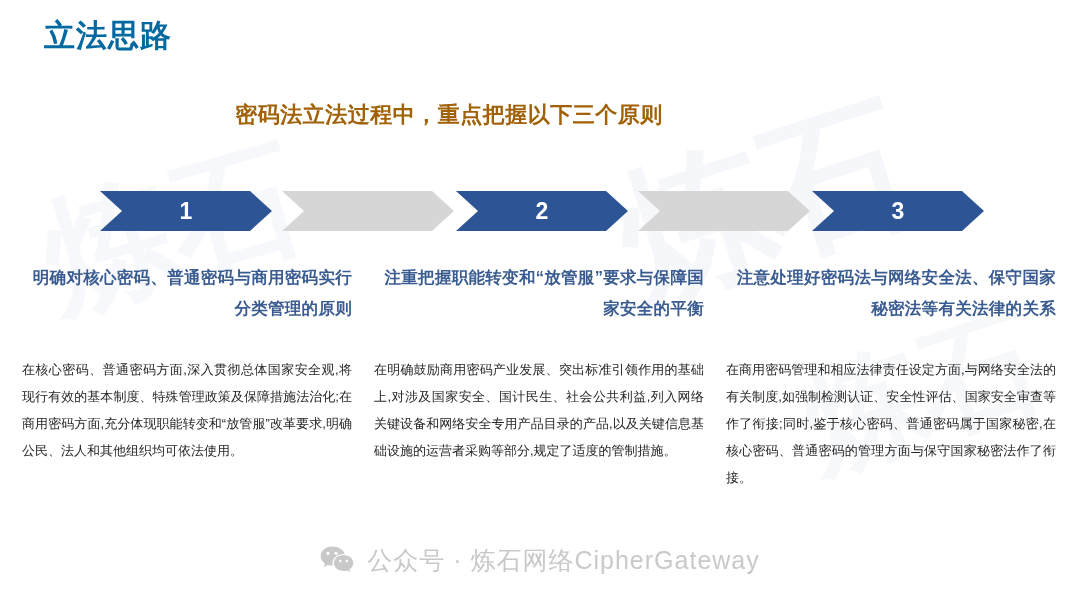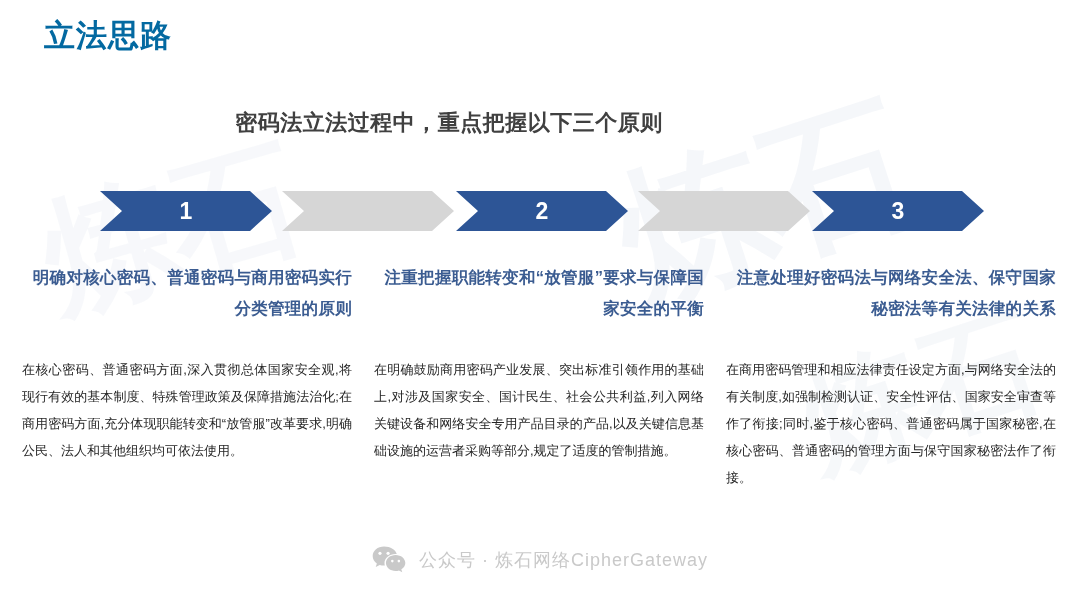--- a/index.html
+++ b/index.html
@@ -80,26 +80,26 @@
     color: #0369a1;
     letter-spacing: 1px;
     line-height: 1.3;
     white-space: nowrap;
   }
 
   
   .subtitle {
     position: absolute;
     left: 0;
-    top: 108px;
+    top: 100px;
     width: 898px;
     text-align: center;
     font-size: 22px;
     font-weight: bold;
-    color: #404040;
+    color: #a16207;
     letter-spacing: 0.5px;
     white-space: nowrap;
   }
 
   
   .chevron-band {
     position: absolute;
     left: 0;
     top: 191px;
     width: 1080px;
@@ -181,21 +181,21 @@
     gap: 13px;
     color: #c9c9c9;
   }
   .wechat-icon {
     display: inline-block;
     width: 34px;
     height: 30px;
     flex: 0 0 auto;
   }
   .footer-text {
-    font-size: 18px;
+    font-size: 25px;
     color: #c9c9c9;
     letter-spacing: 1px;
     white-space: nowrap;
     line-height: 1;
   }
 </style>
 </head>
 <body>
 
 <div class="slide">

